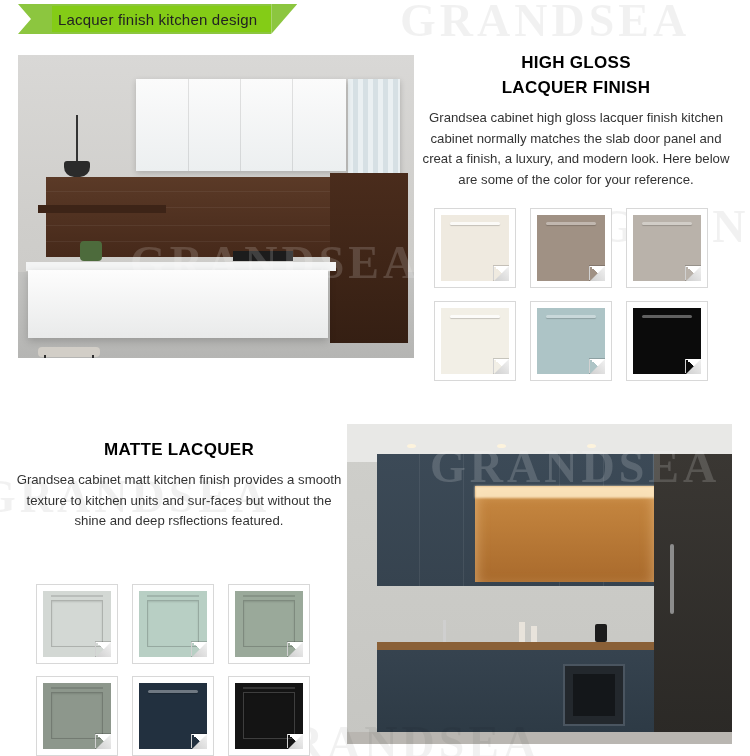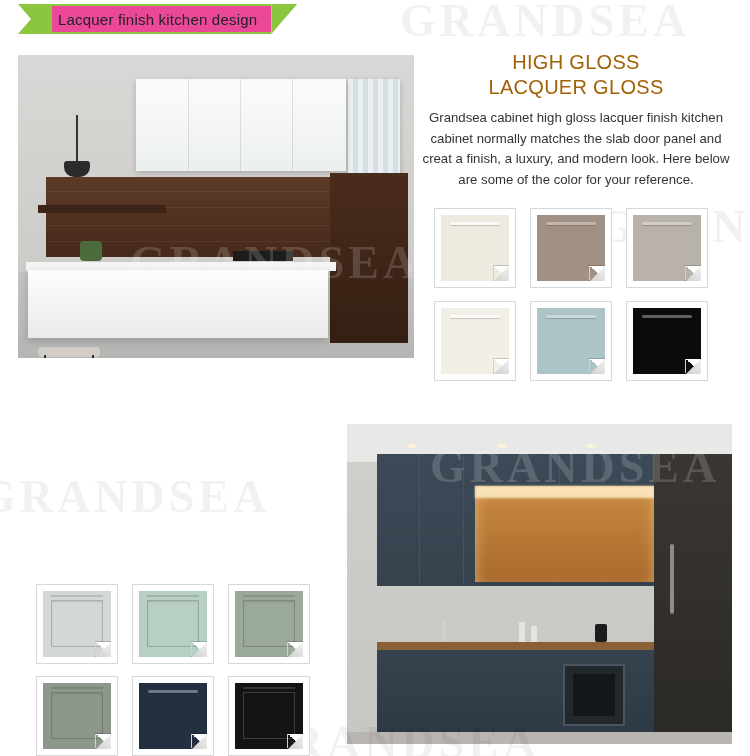--- a/index.html
+++ b/index.html
@@ -45,21 +45,21 @@
     background: #8cc63f;
     clip-path: polygon(0 0, 100% 0, 100% 100%, 0 100%, 13px 50%);
     position: relative;
   }
   .banner-arrow:before {
     content: "";
     position: absolute;
     left: 6px; top: 0; bottom: 0; width: 0;
   }
   .banner-body {
-    background: #ec4899;
+    background: #84cc16;
     border-top: 2px solid #8cc63f;
     border-bottom: 2px solid #8cc63f;
     padding: 0 14px 0 6px;
     display: flex; align-items: center;
   }
   .banner-tail {
     width: 26px;
     background: #8cc63f;
     clip-path: polygon(0 0, 100% 0, 0 100%);
   }
@@ -77,26 +77,26 @@
     background: #ddd;
   }
   #photo-gloss { left: 18px; top: 55px; width: 396px; height: 303px; }
   #photo-matte { left: 347px; top: 424px; width: 385px; height: 320px; }
 
   .text-col { position: absolute; z-index: 6; }
   #gloss-text { left: 420px; top: 50px; width: 312px; text-align: center; }
   #matte-text { left: 14px; top: 437px; width: 330px; text-align: center; }
 
   .head {
-    font-size: 20px;
-    color: #a16207;
+    font-size: 17px;
+    color: #000000;
     line-height: 25px;
     letter-spacing: 0.3px;
     margin: 0 0 8px 0;
-    font-weight: 400;
+    font-weight: 700;
   }
   .head .l2 { display: block; }
   .para {
     font-size: 13.2px;
     color: #333;
     line-height: 20.5px;
     margin: 0;
   }
 
   
@@ -253,21 +253,21 @@
     <div class="k1-lamp"></div>
     <div class="k1-lamp-h"></div>
     <div class="k1-stool"></div>
     <div class="k1-stool-leg" style="left:26px"></div>
     <div class="k1-stool-leg" style="left:74px"></div>
   </div>
 
   <div class="text-col" id="gloss-text">
     <h2 class="head">
       <span>HIGH GLOSS</span>
-      <span class="l2">LACQUER GLOSS</span>
+      <span class="l2">LACQUER FINISH</span>
     </h2>
     <p class="para">Grandsea cabinet high gloss lacquer finish kitchen cabinet normally matches the slab door panel and creat a finish, a luxury, and modern look. Here below are some of the color for your reference.</p>
   </div>
 
   <div class="swatch-grid" id="gloss-swatches">
     <div class="swatch">
       <div class="door slab" style="background:#efeae0">
           <span class="handle"></span>
           <span class="fold"></span>
         </div>
@@ -297,20 +297,26 @@
         </div>
     </div>
     <div class="swatch">
       <div class="door slab dark" style="background:#0b0b0b">
           <span class="handle"></span>
           <span class="fold"></span>
         </div>
     </div>
   </div>
 
+  <div class="text-col" id="matte-text">
+    <h2 class="head">
+      <span>MATTE LACQUER</span>
+    </h2>
+    <p class="para">Grandsea cabinet matt kitchen finish provides a smooth texture to kitchen units and sur-faces but without the shine and deep rsflections featured.</p>
+  </div>
 
   <div class="swatch-grid" id="matte-swatches">
     <div class="swatch">
       <div class="door shaker" style="background:#d3d8d4">
           <span class="bar"></span>
           <span class="inner"></span>
           <span class="fold"></span>
         </div>
     </div>
     <div class="swatch">

